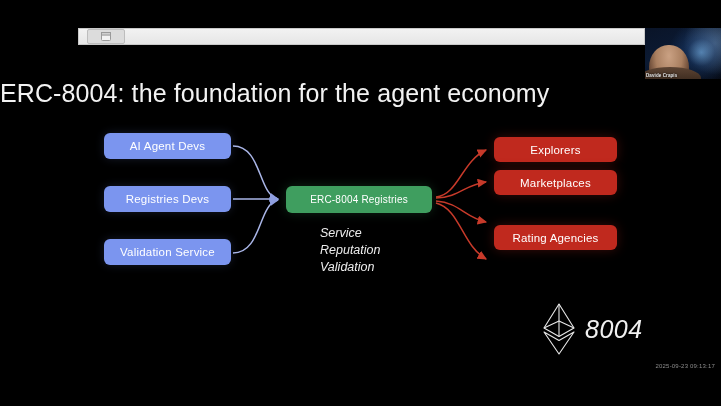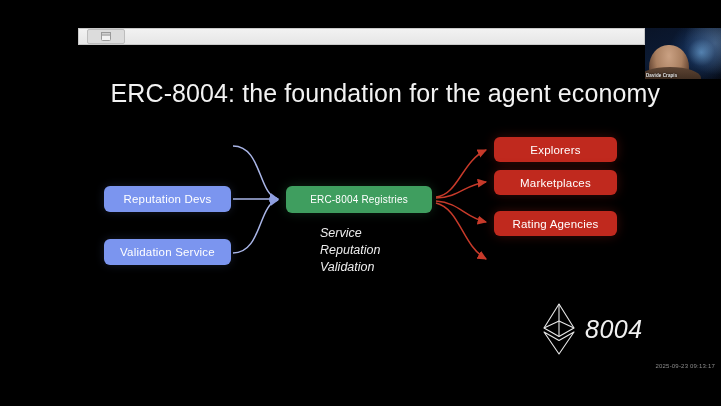--- a/index.html
+++ b/index.html
@@ -55,21 +55,21 @@
     width: 721px;
     height: 315px;
     background: #000000;
   }
 
   .slide-title {
     position: absolute;
     left: 0;
     top: 34px;
     width: 660px;
-    text-align: right;
+    text-align: left;
     color: #f2f2f2;
     font-size: 25px;
     font-weight: 400;
     letter-spacing: 0.1px;
     white-space: nowrap;
   }
 
   
   .node {
     position: absolute;
@@ -238,22 +238,25 @@
       </g>
 
       <g fill="none" stroke="#c73a2a" stroke-width="1.5">
         <path d="M436,152 C458,150 462,116 486,105" marker-end="url(#ah-red)"></path>
         <path d="M436,153 C460,152 464,140 486,137" marker-end="url(#ah-red)"></path>
         <path d="M436,156 C460,158 464,172 486,177" marker-end="url(#ah-red)"></path>
         <path d="M436,158 C460,164 462,200 486,214" marker-end="url(#ah-red)"></path>
       </g>
     </svg>
 
+    <div class="node node-blue left-node" style="top:88px">
+      <span>AI Agent Devs</span>
+    </div>
     <div class="node node-blue left-node" style="top:141px">
-      <span>Reputation Devs</span>
+      <span>Registries Devs</span>
     </div>
     <div class="node node-blue left-node" style="top:194px">
       <span>Validation Service</span>
     </div>
 
     <div class="node node-green center-node">
       <span>ERC-8004 Registries</span>
     </div>
 
     <div class="center-sub">
@@ -261,21 +264,21 @@
       <div>Reputation</div>
       <div>Validation</div>
     </div>
 
     <div class="node node-red right-node" style="top:92px">
       <span>Explorers</span>
     </div>
     <div class="node node-red right-node" style="top:125px">
       <span>Marketplaces</span>
     </div>
-    <div class="node node-red right-node" style="top:166px">
+    <div class="node node-red right-node" style="top:180px">
       <span>Rating Agencies</span>
     </div>
 
     <div class="eth-logo">
       <svg width="34" height="52" viewBox="0 0 34 52" aria-hidden="true">
         <g fill="none" stroke="#e8e8e8" stroke-width="1.1" stroke-linejoin="round">
           <path d="M17,1 L32,25 L17,33.5 L2,25 Z"></path>
           <path d="M17,1 L17,33.5"></path>
           <path d="M2,25 L17,18 L32,25"></path>
           <path d="M2,29 L17,51 L32,29 L17,37.5 Z"></path>

